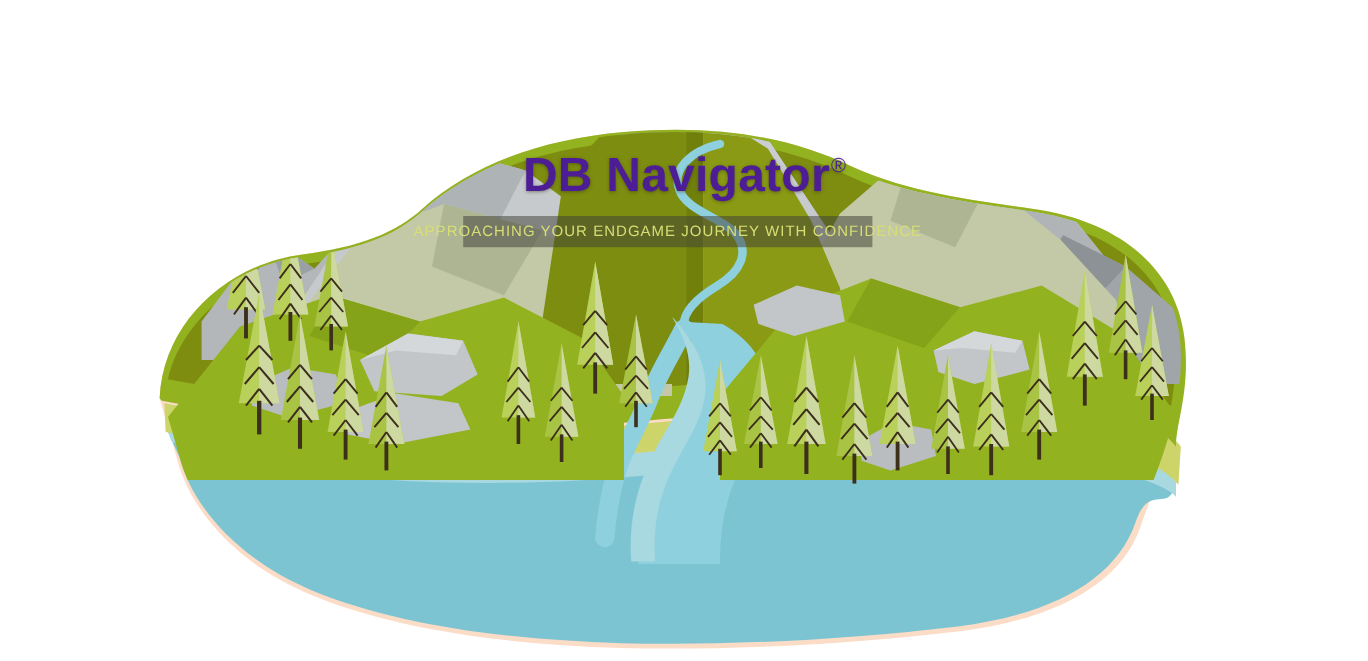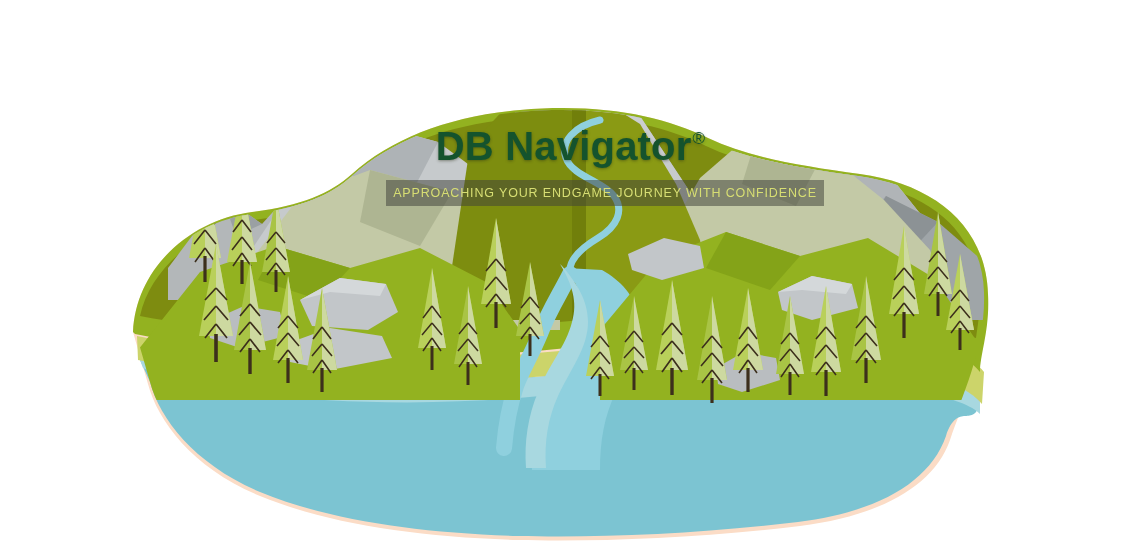--- a/index.html
+++ b/index.html
@@ -35,37 +35,37 @@
     top: 126px;
     width: 1140px;
     text-align: center;
   }
   #brand-title {
     display: inline-block;
     font-family: "Liberation Sans", sans-serif;
     font-size: 40px;
     font-weight: 700;
     letter-spacing: 0.2px;
-    color: #14532d;
+    color: #4c1d95;
     text-shadow: 0 1px 3px rgba(40,45,20,0.45);
     line-height: 1;
   }
   #brand-title .reg {
     font-size: 17px;
     font-weight: 400;
     vertical-align: super;
     position: relative;
     top: -2px;
     left: 1px;
   }
   #subtitle-band {
     position: absolute;
     left: 386px;
     top: 180px;
-    width: 438px;
+    width: 341px;
     height: 26px;
     background: rgba(64,66,58,0.52);
     display: flex;
     align-items: center;
     justify-content: center;
   }
   #brand-subtitle {
     font-family: "Liberation Sans", sans-serif;
     font-size: 12.5px;
     font-weight: 400;

